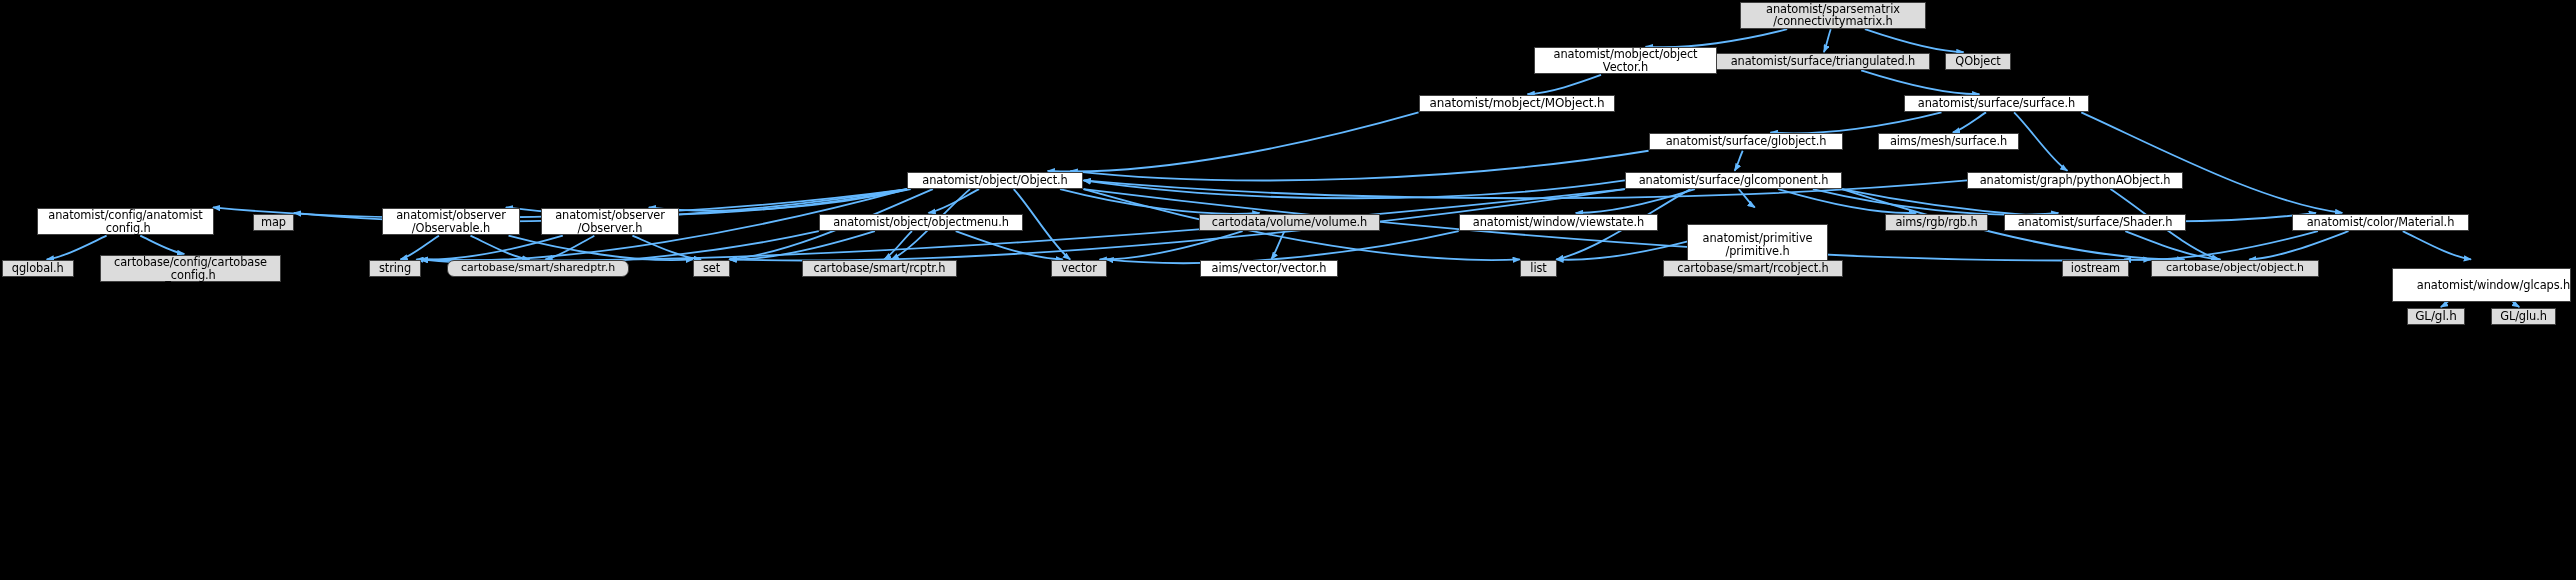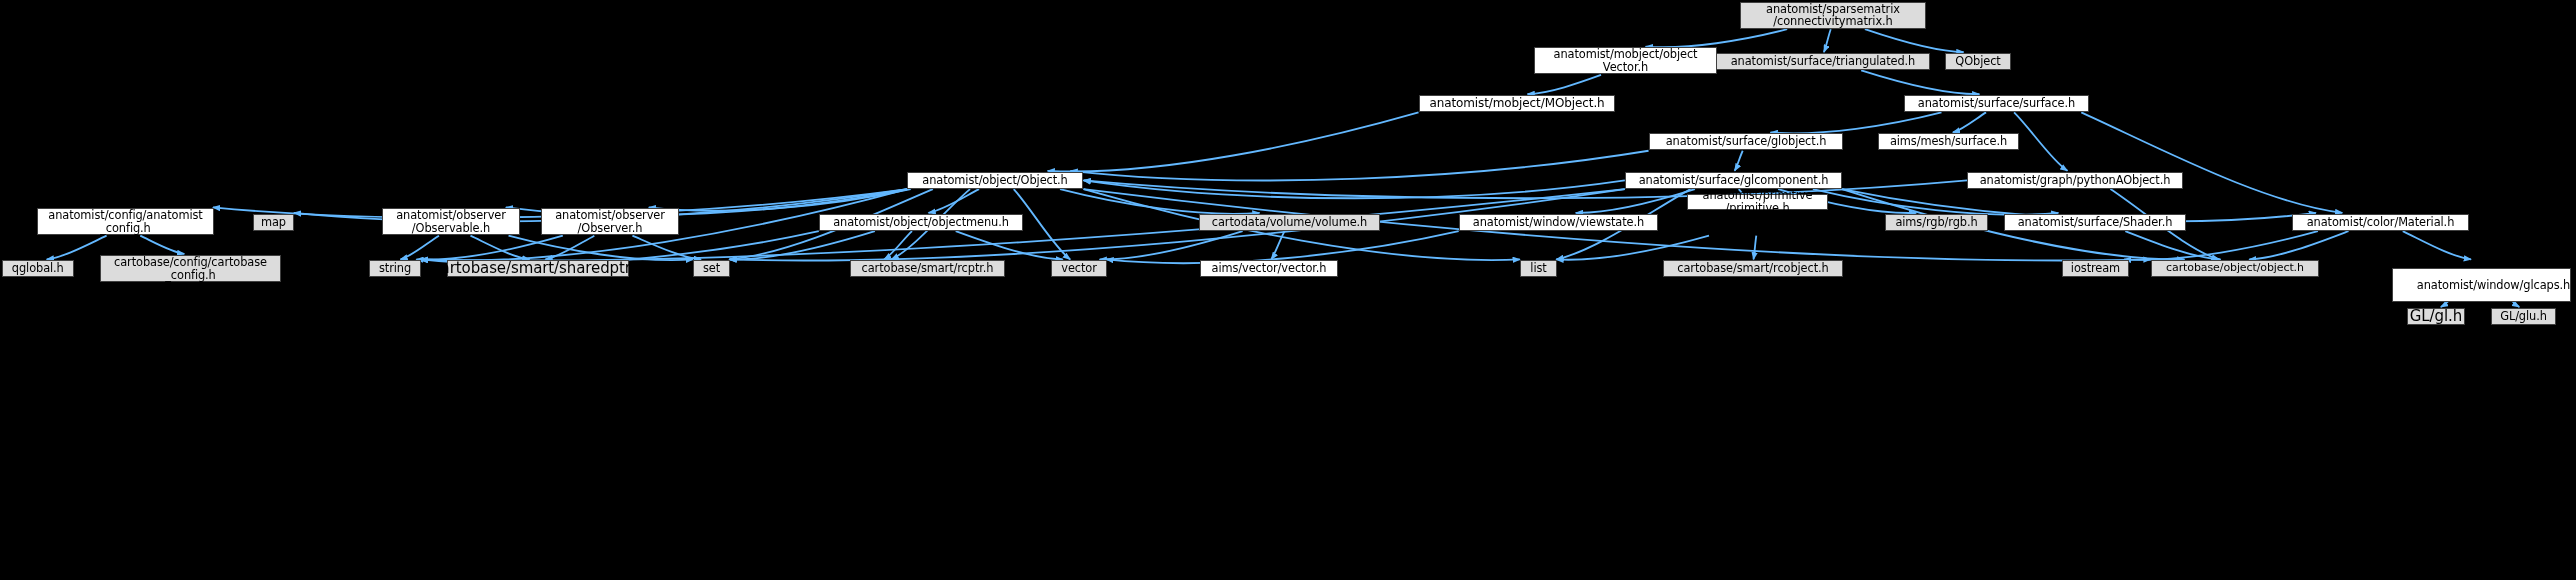--- a/index.html
+++ b/index.html
@@ -101,36 +101,36 @@
       <div class="node white" style="left: 37px; top: 208px; width: 177px; height: 27px; font-size: 11.4px;">anatomist/config/anatomist
 _config.h</div>
       <div class="node grey" style="left: 253px; top: 214px; width: 41px; height: 17.3px; font-size: 11.4px;">map</div>
       <div class="node white" style="left: 382px; top: 208px; width: 138px; height: 27px; font-size: 11.4px;">anatomist/observer
 /Observable.h</div>
       <div class="node white" style="left: 541px; top: 208px; width: 138px; height: 27px; font-size: 11.4px;">anatomist/observer
 /Observer.h</div>
       <div class="node white" style="left: 819px; top: 214px; width: 204px; height: 17.3px; font-size: 11.4px;">anatomist/object/objectmenu.h</div>
       <div class="node grey" style="left: 1199px; top: 214px; width: 181px; height: 17.3px; font-size: 11.4px;">cartodata/volume/volume.h</div>
       <div class="node white" style="left: 1459px; top: 214px; width: 199px; height: 17.3px; font-size: 11.4px;">anatomist/window/viewstate.h</div>
-      <div class="node white" style="left: 1687px; top: 194px; width: 141px; height: 16px; font-size: 11.4px; text-align: center;">anatomist/primitive
+      <div class="node white" style="left: 1687px; top: 224px; width: 141px; height: 42px; font-size: 11.4px; text-align: center;">anatomist/primitive
 /primitive.h</div>
       <div class="node grey" style="left: 1885px; top: 214px; width: 103px; height: 17.3px; font-size: 11.4px;">aims/rgb/rgb.h</div>
       <div class="node white" style="left: 2004px; top: 214px; width: 182px; height: 17.3px; font-size: 11.4px;">anatomist/surface/Shader.h</div>
       <div class="node white" style="left: 2292px; top: 214px; width: 177px; height: 17.3px; font-size: 11.4px;">anatomist/color/Material.h</div>
       <div class="node grey" style="left: 1.8px; top: 260px; width: 72px; height: 17.3px; font-size: 11.4px;">qglobal.h</div>
       <div class="node grey" style="left: 100px; top: 255px; width: 181px; height: 27px; font-size: 11.4px;">cartobase/config/cartobase
 _config.h</div>
       <div class="node grey" style="left: 369px; top: 260px; width: 52px; height: 17.3px; font-size: 11.4px;">string</div>
-      <div class="node grey" style="left: 447px; top: 260px; width: 182px; height: 17.3px; font-size: 15px;">cartobase/smart/sharedptr.h</div>
+      <div class="node grey" style="left: 447px; top: 260px; width: 182px; height: 17.3px; font-size: 11px; border-radius: 7px;">cartobase/smart/sharedptr.h</div>
       <div class="node grey" style="left: 693px; top: 260px; width: 37px; height: 17.3px; font-size: 11.4px;">set</div>
-      <div class="node grey" style="left: 802px; top: 260px; width: 155px; height: 17.3px; font-size: 11.4px; margin-left: 48px;">cartobase/smart/rcptr.h</div>
+      <div class="node grey" style="left: 802px; top: 260px; width: 155px; height: 17.3px; font-size: 11.4px;">cartobase/smart/rcptr.h</div>
       <div class="node grey" style="left: 1051px; top: 260px; width: 56px; height: 17.3px; font-size: 11.4px;">vector</div>
       <div class="node white" style="left: 1200px; top: 260px; width: 138px; height: 17.3px; font-size: 11.4px;">aims/vector/vector.h</div>
       <div class="node grey" style="left: 1520px; top: 260px; width: 37px; height: 17.3px; font-size: 11.4px;">list</div>
       <div class="node grey" style="left: 1663px; top: 260px; width: 180px; height: 17.3px; font-size: 11.4px;">cartobase/smart/rcobject.h</div>
       <div class="node grey" style="left: 2062px; top: 260px; width: 67px; height: 17.3px; font-size: 11.4px;">iostream</div>
       <div class="node grey" style="left: 2151px; top: 260px; width: 168px; height: 17.3px; font-size: 11px;">cartobase/object/object.h</div>
       <div class="node white" style="left: 2392px; top: 268px; width: 179px; height: 34px; font-size: 11.4px; padding-left: 24px;">anatomist/window/glcaps.h</div>
-      <div class="node grey" style="left: 2407px; top: 308px; width: 58px; height: 17.3px; font-size: 15px;">GL/gl.h</div>
+      <div class="node grey" style="left: 2407px; top: 308px; width: 58px; height: 17.3px; font-size: 12px;">GL/gl.h</div>
       <div class="node grey" style="left: 2491px; top: 308px; width: 65px; height: 17.3px; font-size: 11.4px;">GL/glu.h</div>
     </div>
 </div>
 
 
 </body></html>

